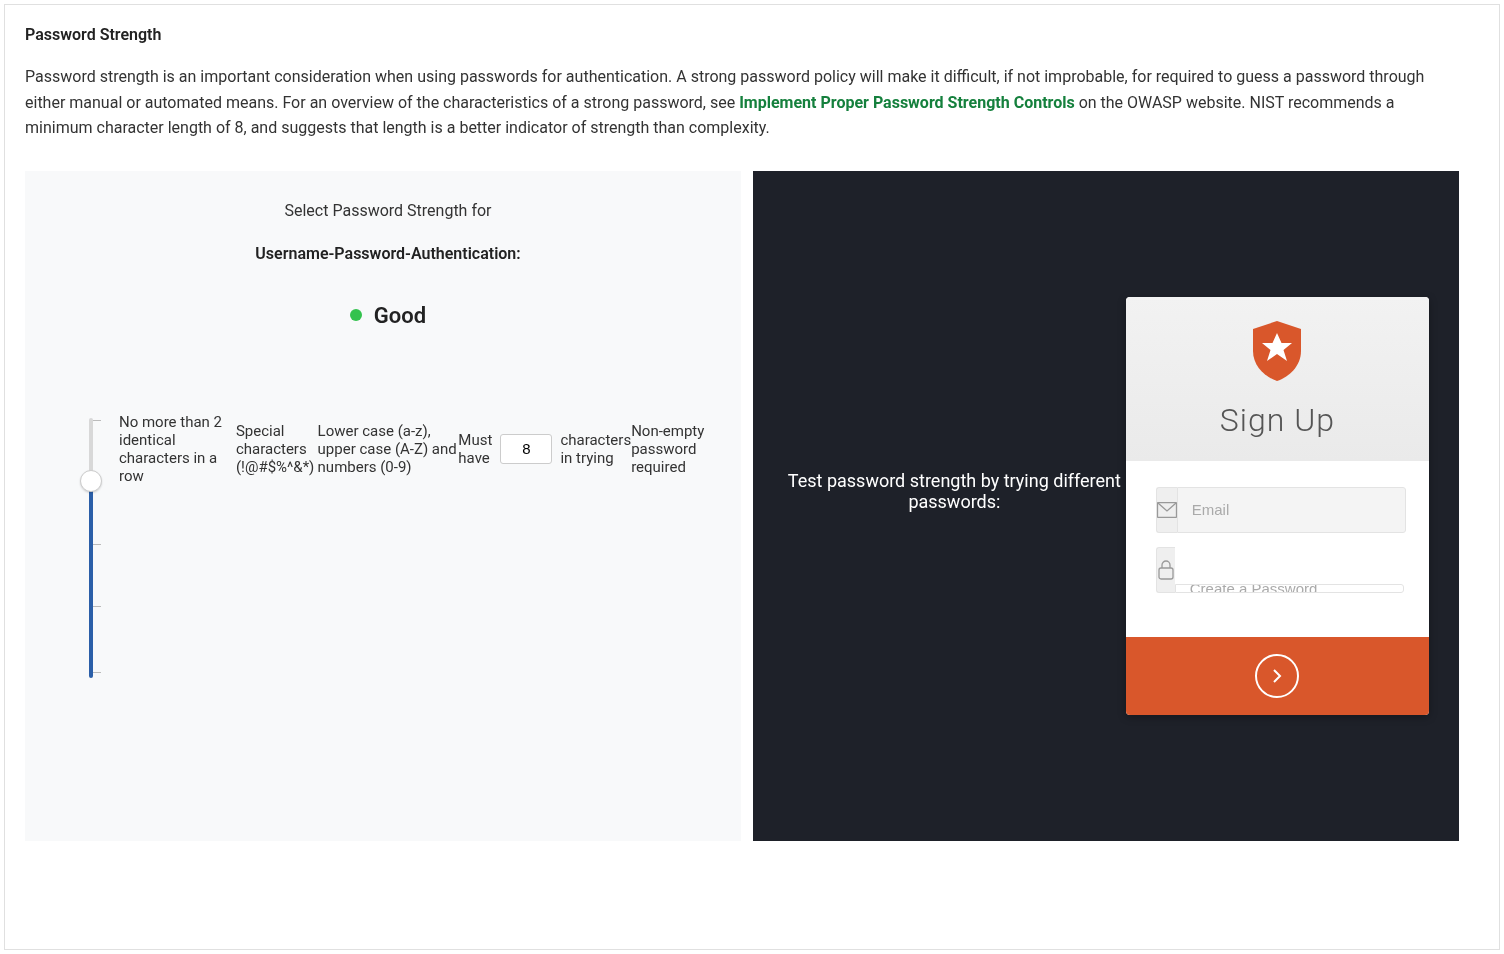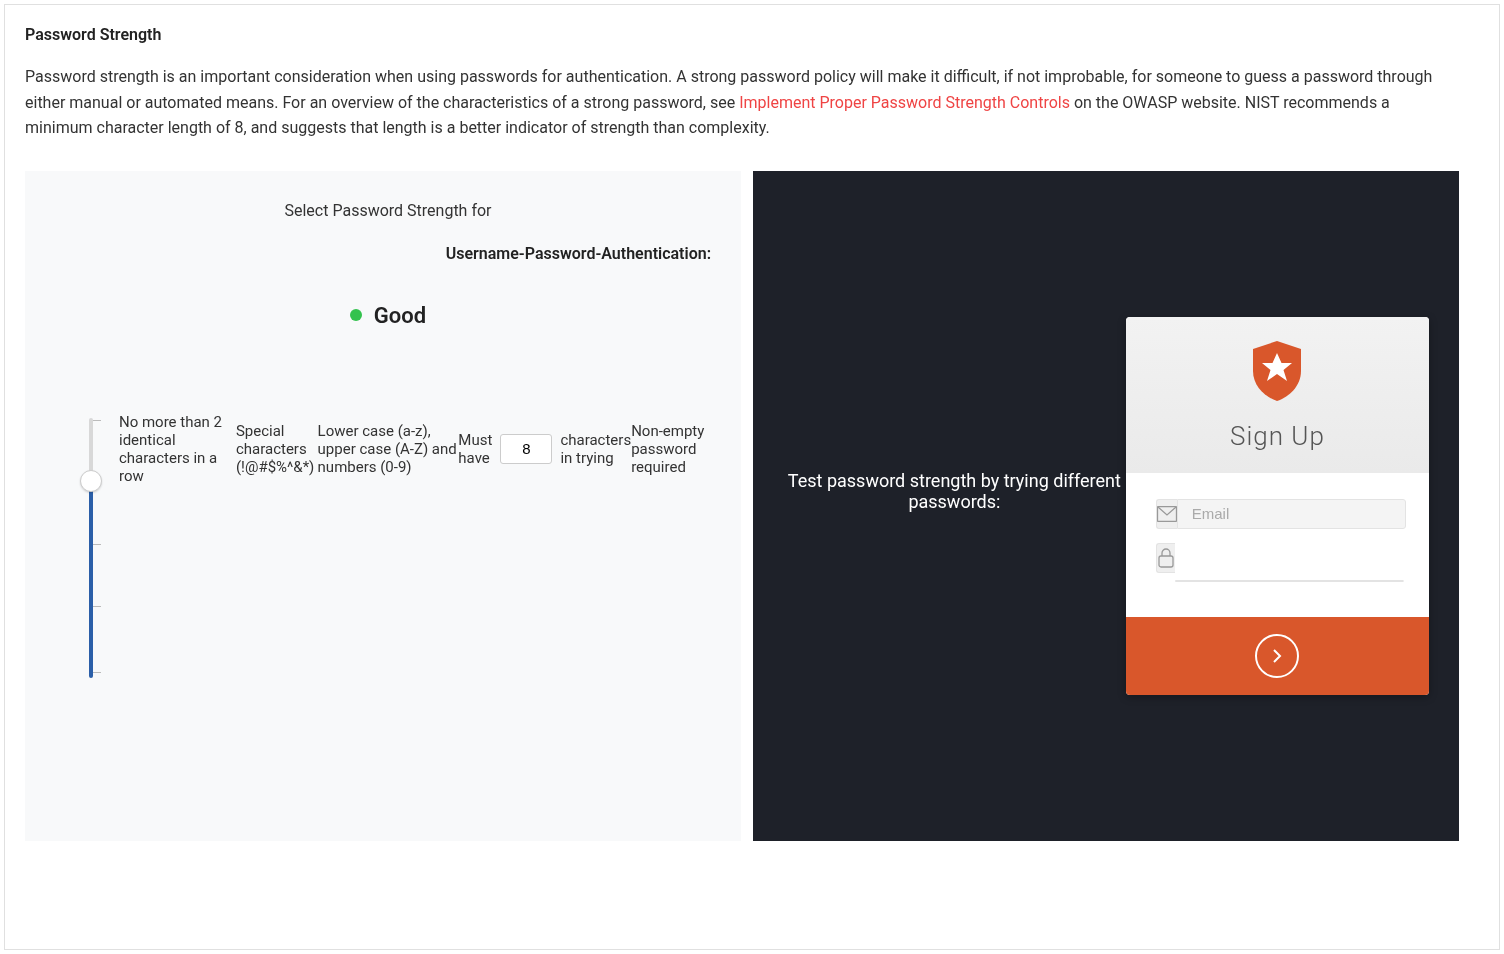--- a/index.html
+++ b/index.html
@@ -21,21 +21,21 @@
   font-weight: 600;
   color: #222;
   margin-bottom: 20px;
 }
 .desc {
   font-size: 16px;
   line-height: 1.6;
   color: #333;
   margin-bottom: 30px;
 }
-.desc a { color: #ef4444; text-decoration: none; }
+.desc a { color: #15803d; text-decoration: none; font-weight: bold; }
 .panel-row {
   display: flex;
   gap: 12px;
   height: 670px;
 }
 .panel-left {
   flex: 1;
   background: #f8f9fa;
   padding: 30px 30px 30px 40px;
   position: relative;
@@ -47,21 +47,21 @@
   display: flex;
   align-items: center;
 }
 .select-title {
   text-align: center;
   font-size: 16px;
   color: #333;
   margin-bottom: 24px;
 }
 .conn-name {
-  text-align: right;
+  text-align: center;
   font-weight: 600;
   font-size: 16px;
   color: #222;
   margin-bottom: 30px;
 }
 .strength-row {
   display: flex;
   align-items: center;
   justify-content: center;
   gap: 12px;
@@ -164,34 +164,34 @@
   background: linear-gradient(#f2f2f2, #eaeaea);
   padding: 24px 0 22px 0;
   text-align: center;
 }
 .logo-wrap {
   display: flex;
   justify-content: center;
   margin-bottom: 20px;
 }
 .signup-title {
-  font-size: 26px;
+  font-size: 32px;
   font-weight: 300;
   color: #555;
   letter-spacing: 1px;
 }
 .card-body {
   padding: 26px 30px 30px 30px;
   background: #fff;
 }
 .input-row {
   display: flex;
   align-items: stretch;
   margin-bottom: 14px;
-  height: 30px;
+  height: 46px;
 }
 .input-icon {
   width: 46px;
   background: #efefef;
   border: 1px solid #e3e3e3;
   border-right: none;
   border-radius: 3px 0 0 3px;
   display: flex;
   align-items: center;
   justify-content: center;
@@ -224,21 +224,21 @@
   justify-content: center;
   cursor: pointer;
 }
 </style>
 </head>
 <body>
 
 <div class="outer">
   <div class="section-title">Password Strength</div>
   <p class="desc">
-    <span>Password strength is an important consideration when using passwords for authentication. A strong password policy will make it difficult, if not improbable, for someone to guess a password through either manual or automated means. For an overview of the characteristics of a strong password, see </span>
+    <span>Password strength is an important consideration when using passwords for authentication. A strong password policy will make it difficult, if not improbable, for required to guess a password through either manual or automated means. For an overview of the characteristics of a strong password, see </span>
     <a href="#">Implement Proper Password Strength Controls</a>
     <span> on the OWASP website. NIST recommends a minimum character length of 8, and suggests that length is a better indicator of strength than complexity.</span>
   </p>
 
   <div class="panel-row">
 
     <div class="panel-left">
       <div class="select-title">Select Password Strength for</div>
       <div class="conn-name">Username-Password-Authentication:</div>
       <div class="strength-row">

